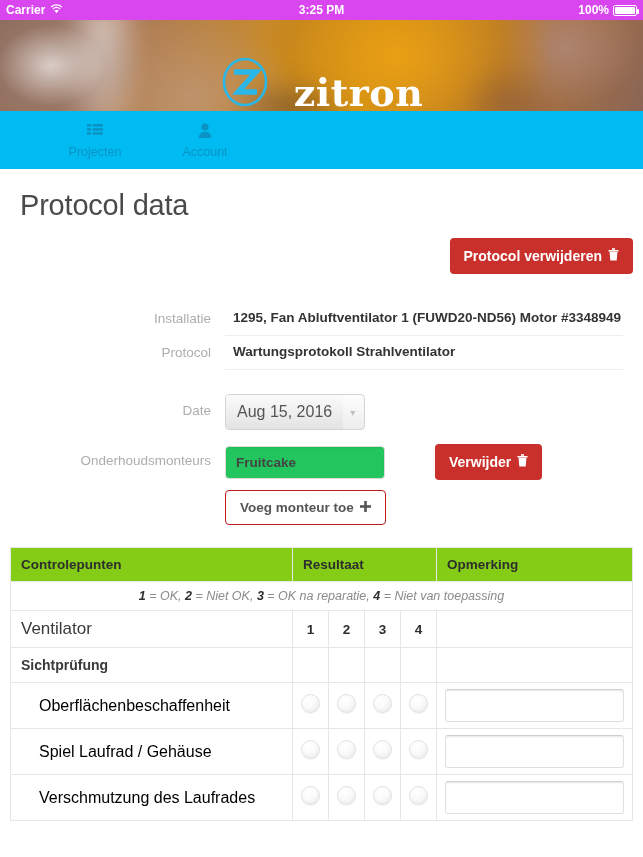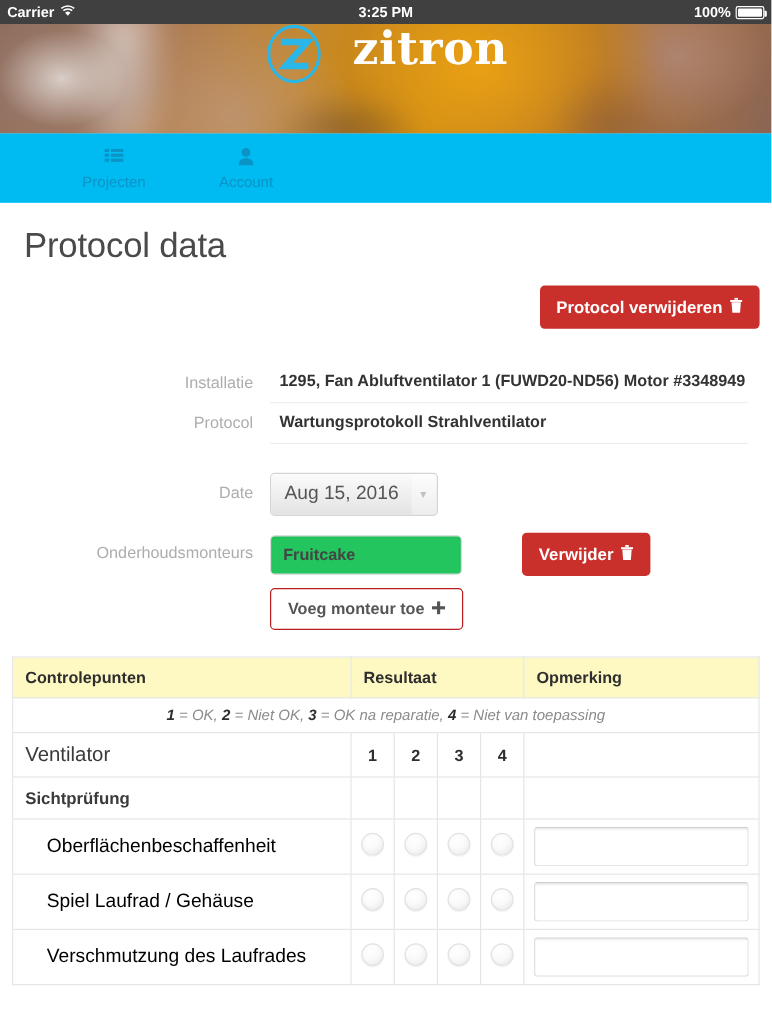--- a/index.html
+++ b/index.html
@@ -6,21 +6,21 @@
   html, body {
     width: 643px; height: 857px;
     font-family: "Liberation Sans", sans-serif;
     background: #ffffff;
     overflow: hidden;
   }
 
   
   .statusbar {
     height: 20px;
-    background: #404040;
+    background: #d946ef;
     color: #fff;
     display: flex;
     align-items: center;
     font-size: 12px;
     font-weight: bold;
     padding: 0 6px;
     position: relative;
   }
   .sb-left { display: flex; align-items: center; gap: 5px; }
   .sb-center {
@@ -62,21 +62,21 @@
     content: "";
     position: absolute; inset: -10px;
     background:
       radial-gradient(ellipse 60px 200px at 17% 20%, rgba(255,255,255,0.55), rgba(255,255,255,0) 70%),
       radial-gradient(ellipse 90px 60px at 45% 95%, rgba(90,60,45,0.6), rgba(90,60,45,0) 70%),
       radial-gradient(ellipse 70px 70px at 78% 88%, rgba(120,80,60,0.5), rgba(120,80,60,0) 70%);
     filter: blur(9px);
   }
   .logo-wrap {
     position: absolute; inset: 0;
-    display: flex; align-items: flex-start; justify-content: center;
+    display: flex; align-items: flex-end; justify-content: center;
     gap: 24px; z-index: 3;
   }
   .logo-mark { display:block; }
   .logo-text {
     font-family: "DejaVu Serif", "Liberation Serif", serif;
     font-size: 38px; font-weight: bold; color: #fff;
     letter-spacing: 0.5px; line-height: 1;
     position: relative; top: 1px;
   }
 
@@ -173,21 +173,21 @@
   table.proto td, table.proto th {
     border: 1px solid #e4e6e8;
     vertical-align: middle;
   }
   .col-name { width: 282px; }
   .col-r    { width: 36px; }
   .col-rem  { width: auto; }
 
   th.hdr {
     text-align: left; font-size: 13.5px; font-weight: bold; color: #2e2e2e;
-    padding: 9px 10px; background: #fef9c3;
+    padding: 9px 10px; background: #84cc16;
   }
   td.legend {
     text-align: center; font-size: 12.5px; color: #8b8b8b; font-style: italic;
     padding: 7px 6px;
   }
   td.legend b { color: #2e2e2e; font-style: italic; }
 
   td.group-name {
     font-size: 17px; color: #3a3a3a; padding: 8px 10px;
   }

